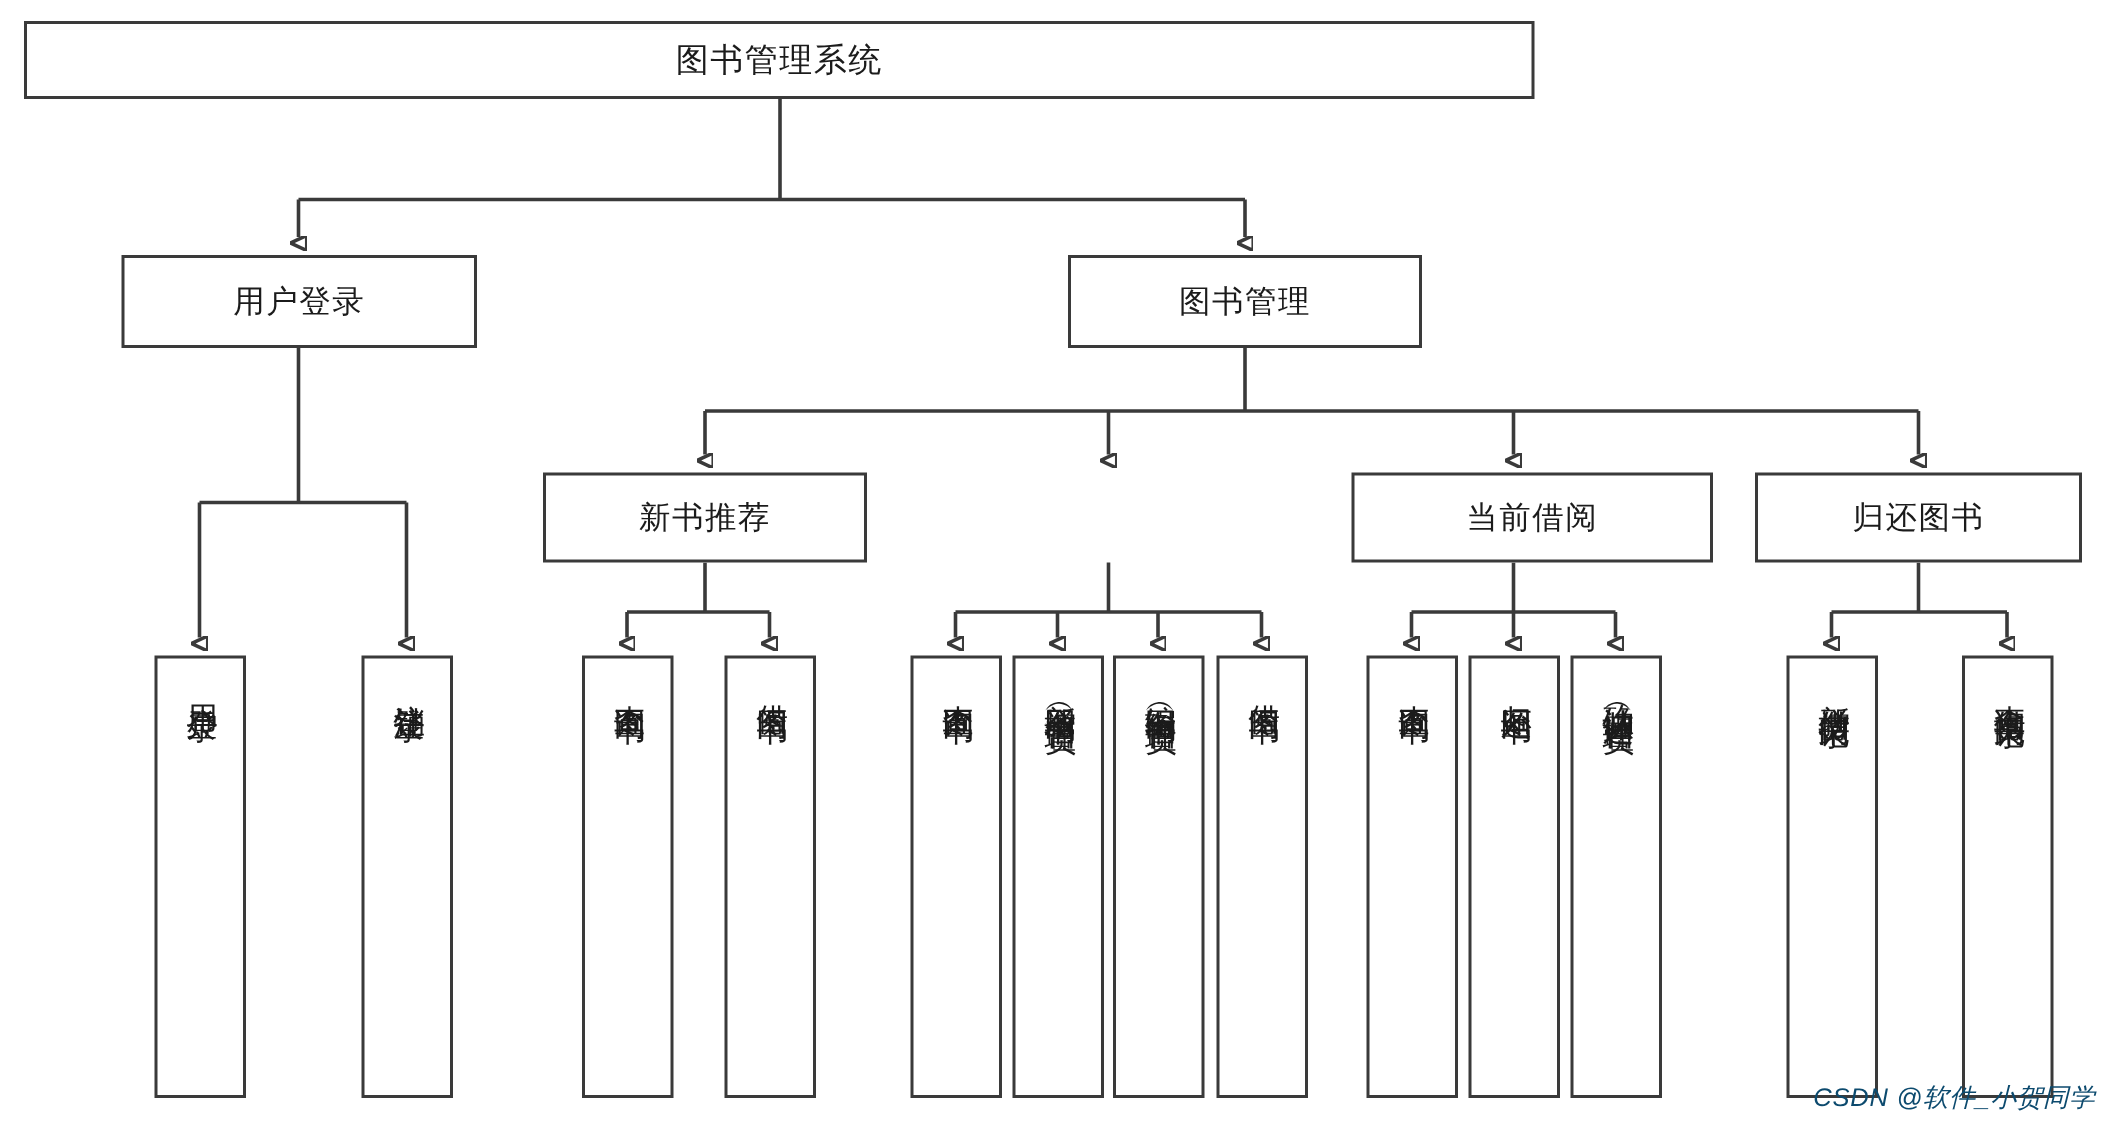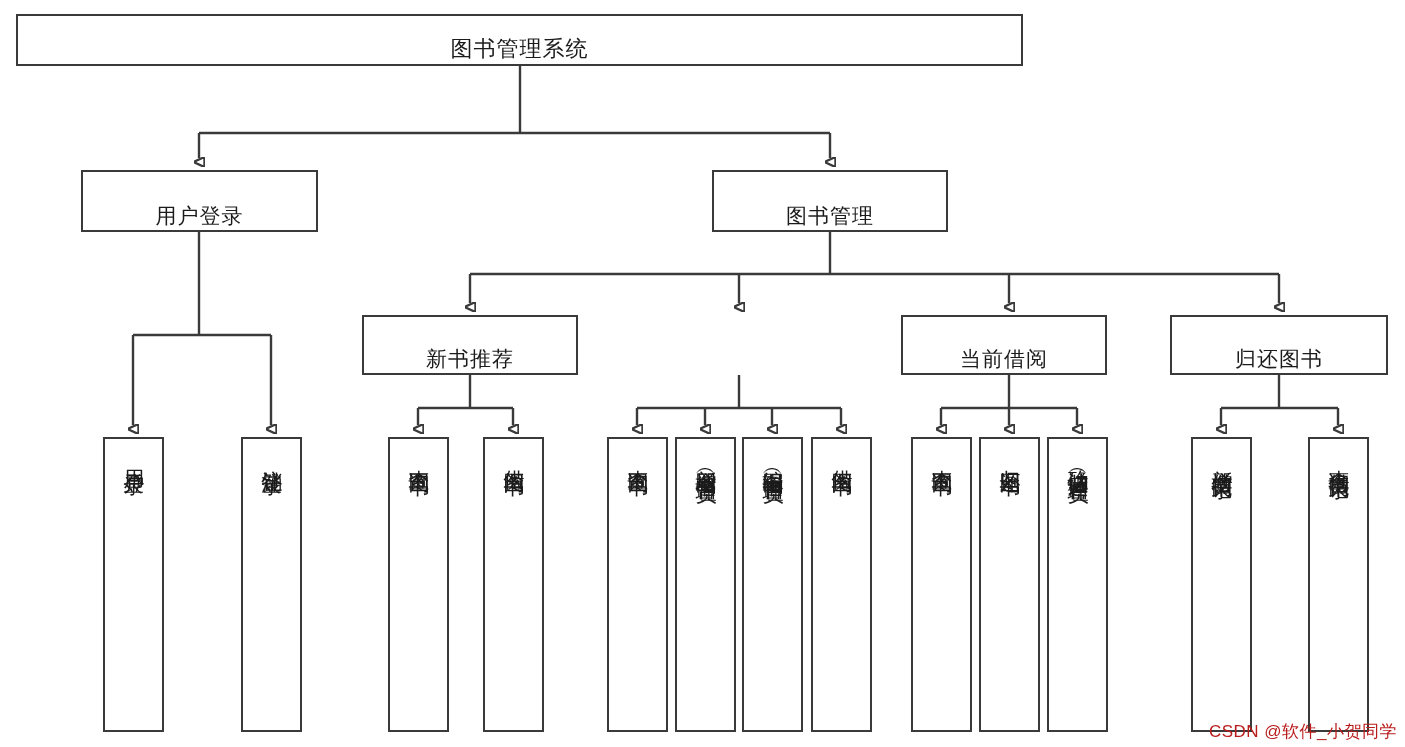--- a/index.html
+++ b/index.html
@@ -16,21 +16,21 @@
     height: 747px;
     background: #ffffff;
     overflow: hidden;
   }
   .node {
     position: absolute;
     box-sizing: border-box;
     background: #ffffff;
     border: 2px solid #3a3a3a;
     display: flex;
-    align-items: flex-end;
+    align-items: center;
     justify-content: center;
     color: #1b1b1b;
   }
   .node-h {
     font-size: 21px;
     letter-spacing: 1px;
     white-space: nowrap;
   }
   .node-root {
     font-size: 22px;
@@ -59,23 +59,24 @@
   svg.edges path, svg.edges line {
     stroke: #3a3a3a;
     stroke-width: 2.4;
     fill: none;
   }
   .watermark {
     position: absolute;
     right: 8px;
     bottom: 4px;
     font-size: 17px;
-    color: #b91c1c;
+    color: #0c4a6e;
     white-space: nowrap;
     letter-spacing: 0.5px;
+    font-style: italic;
   }
 </style>
 </head>
 <body>
 
 <div id="canvas">
 
   <svg class="edges" viewBox="0 0 1405 747">
     <defs>
       <marker id="arrow" markerWidth="10" markerHeight="11" refX="1" refY="5.5" orient="auto" markerUnits="userSpaceOnUse">
@@ -131,21 +132,21 @@
   <div class="node node-h" style="left:81px; top:170px; width:237px; height:62px;">
     <span>用户登录</span>
   </div>
   <div class="node node-h" style="left:362px; top:315px; width:216px; height:60px;">
     <span>新书推荐</span>
   </div>
 
   <div class="node node-h" style="left:712px; top:170px; width:236px; height:62px;">
     <span>图书管理</span>
   </div>
-  <div class="node node-h" style="left:901px; top:315px; width:206px; height:60px;">
+  <div class="node node-h" style="left:901px; top:315px; width:241px; height:60px;">
     <span>当前借阅</span>
   </div>
   <div class="node node-h" style="left:1170px; top:315px; width:218px; height:60px;">
     <span>归还图书</span>
   </div>
 
   <div class="node node-leaf" style="left:103px; top:437px; width:61px; height:295px;">
     <span class="vtext">用户登录</span>
   </div>
   <div class="node node-leaf" style="left:241px; top:437px; width:61px; height:295px;">

